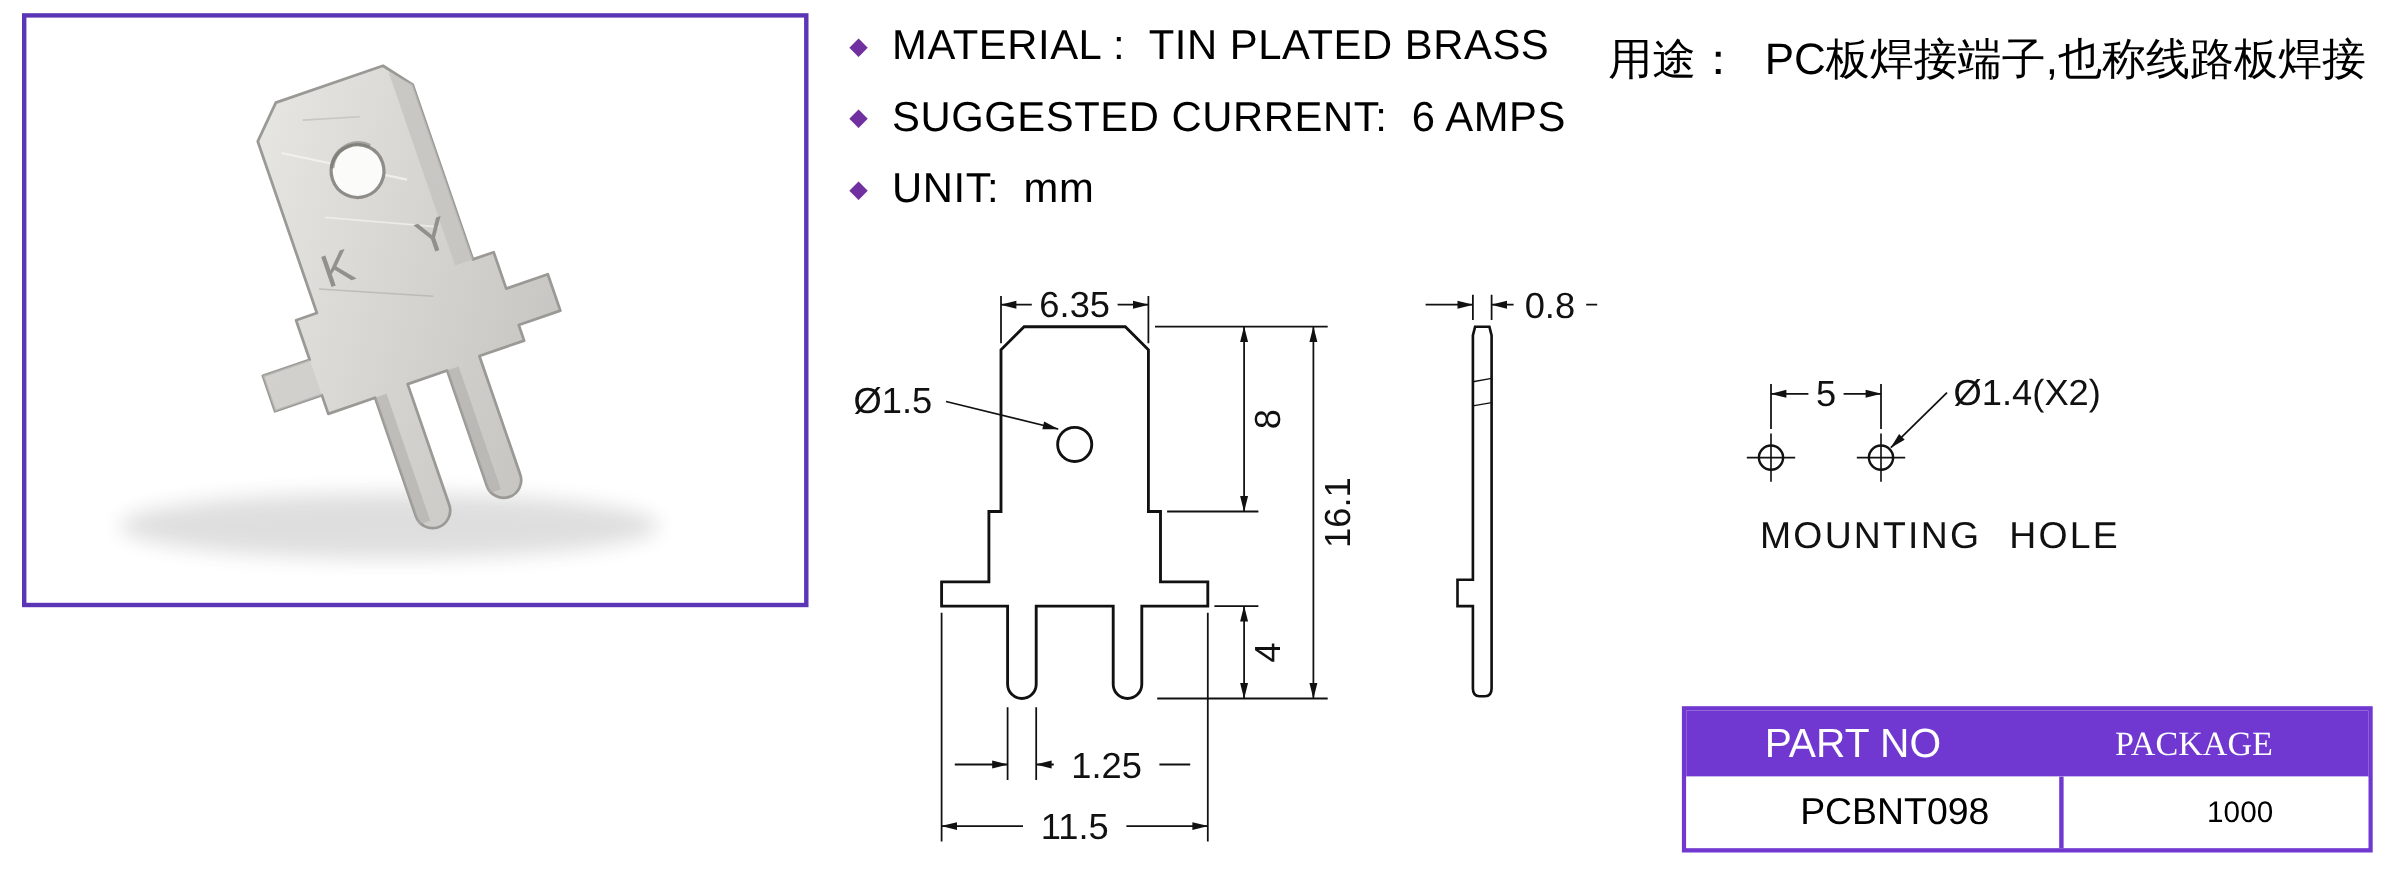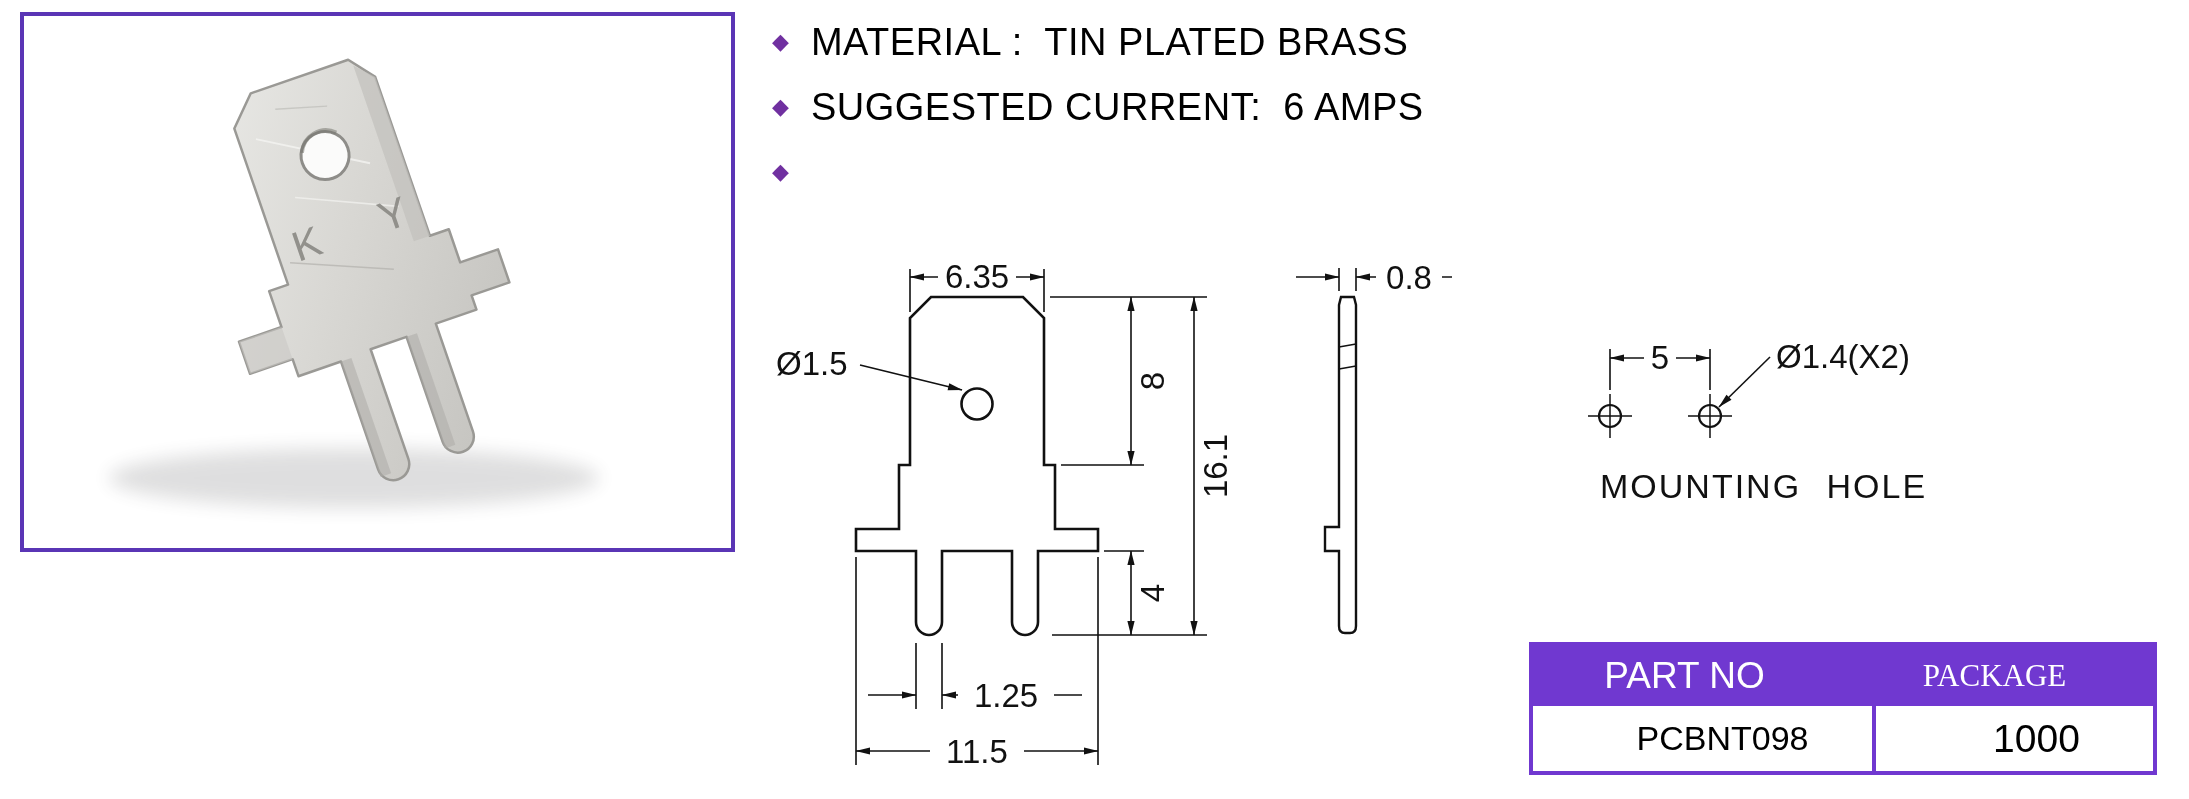--- a/index.html
+++ b/index.html
@@ -36,21 +36,21 @@
     position:absolute; left:1529px; top:642px; width:628px; height:133px;
     border:4px solid #7038d0; display:flex; flex-direction:column; background:#fff;
   }
   .pt-head { display:flex; background:#7038d0; color:#fff; height:60px; align-items:center; flex:0 0 auto; }
   .pt-body { display:flex; flex:1; background:#fff; align-items:stretch;padding-left:40px; }
   .pt-c1 { width:303px; display:flex; align-items:center; justify-content:center; }
   .pt-c2 { flex:1; display:flex; align-items:center; justify-content:center; }
   .pt-head .pt-c1 { font-size:37px; }
   .pt-head .pt-c2 { font-size:31px;font-family:Liberation Serif, serif; }
   .pt-body .pt-c1 { font-size:34px; border-right:4px solid #7038d0; }
-  .pt-body .pt-c2 { font-size:39px;margin-left:44px; }
+  .pt-body .pt-c2 { font-size:27px;margin-left:44px; }
 </style>
 </head>
 <body>
 
 <div class="page">
 
   <div class="photo-box">
     <svg viewBox="0 0 707 532">
       <defs>
         <linearGradient id="ph-metal" x1="0" y1="0" x2="1" y2="1">
@@ -84,24 +84,26 @@
     <li>
       <span class="diamond">◆</span>
       <span class="spec-label">MATERIAL :  TIN PLATED BRASS</span>
     </li>
     <li>
       <span class="diamond">◆</span>
       <span class="spec-label">SUGGESTED CURRENT:  6 AMPS</span>
     </li>
     <li>
       <span class="diamond">◆</span>
+      <span class="spec-label">UNIT:  mm</span>
     </li>
   </ul>
 
   <div class="usage">
+    <div class="u-line">用途：  PC板焊接端子,也称线路板焊接</div>
   </div>
 
   <svg id="front-view" class="tech" width="520" height="524" viewBox="0 0 520 524">
     <defs>
       <marker id="fva" viewBox="0 0 16 10" refX="15" refY="5" markerWidth="16" markerHeight="10" orient="auto-start-reverse" markerUnits="userSpaceOnUse">
         <path d="M15.5,5 L1,1.4 L1,8.6 Z" fill="#111"></path>
       </marker>
     </defs>
 
     <path d="M 171,40 L 263,40 L 284,61 L 284,208 L 295,208 L 295,272 L 338,272 L 338,294 L 278,294 L 278,365 A 13 13 0 0 1 252,365 L 252,294 L 182,294 L 182,365 A 13 13 0 0 1 156,365 L 156,294 L 96,294 L 96,272 L 139,272 L 139,208 L 150,208 L 150,61 Z" fill="#fff" stroke="#111" stroke-width="2.6" stroke-linejoin="miter"></path>

